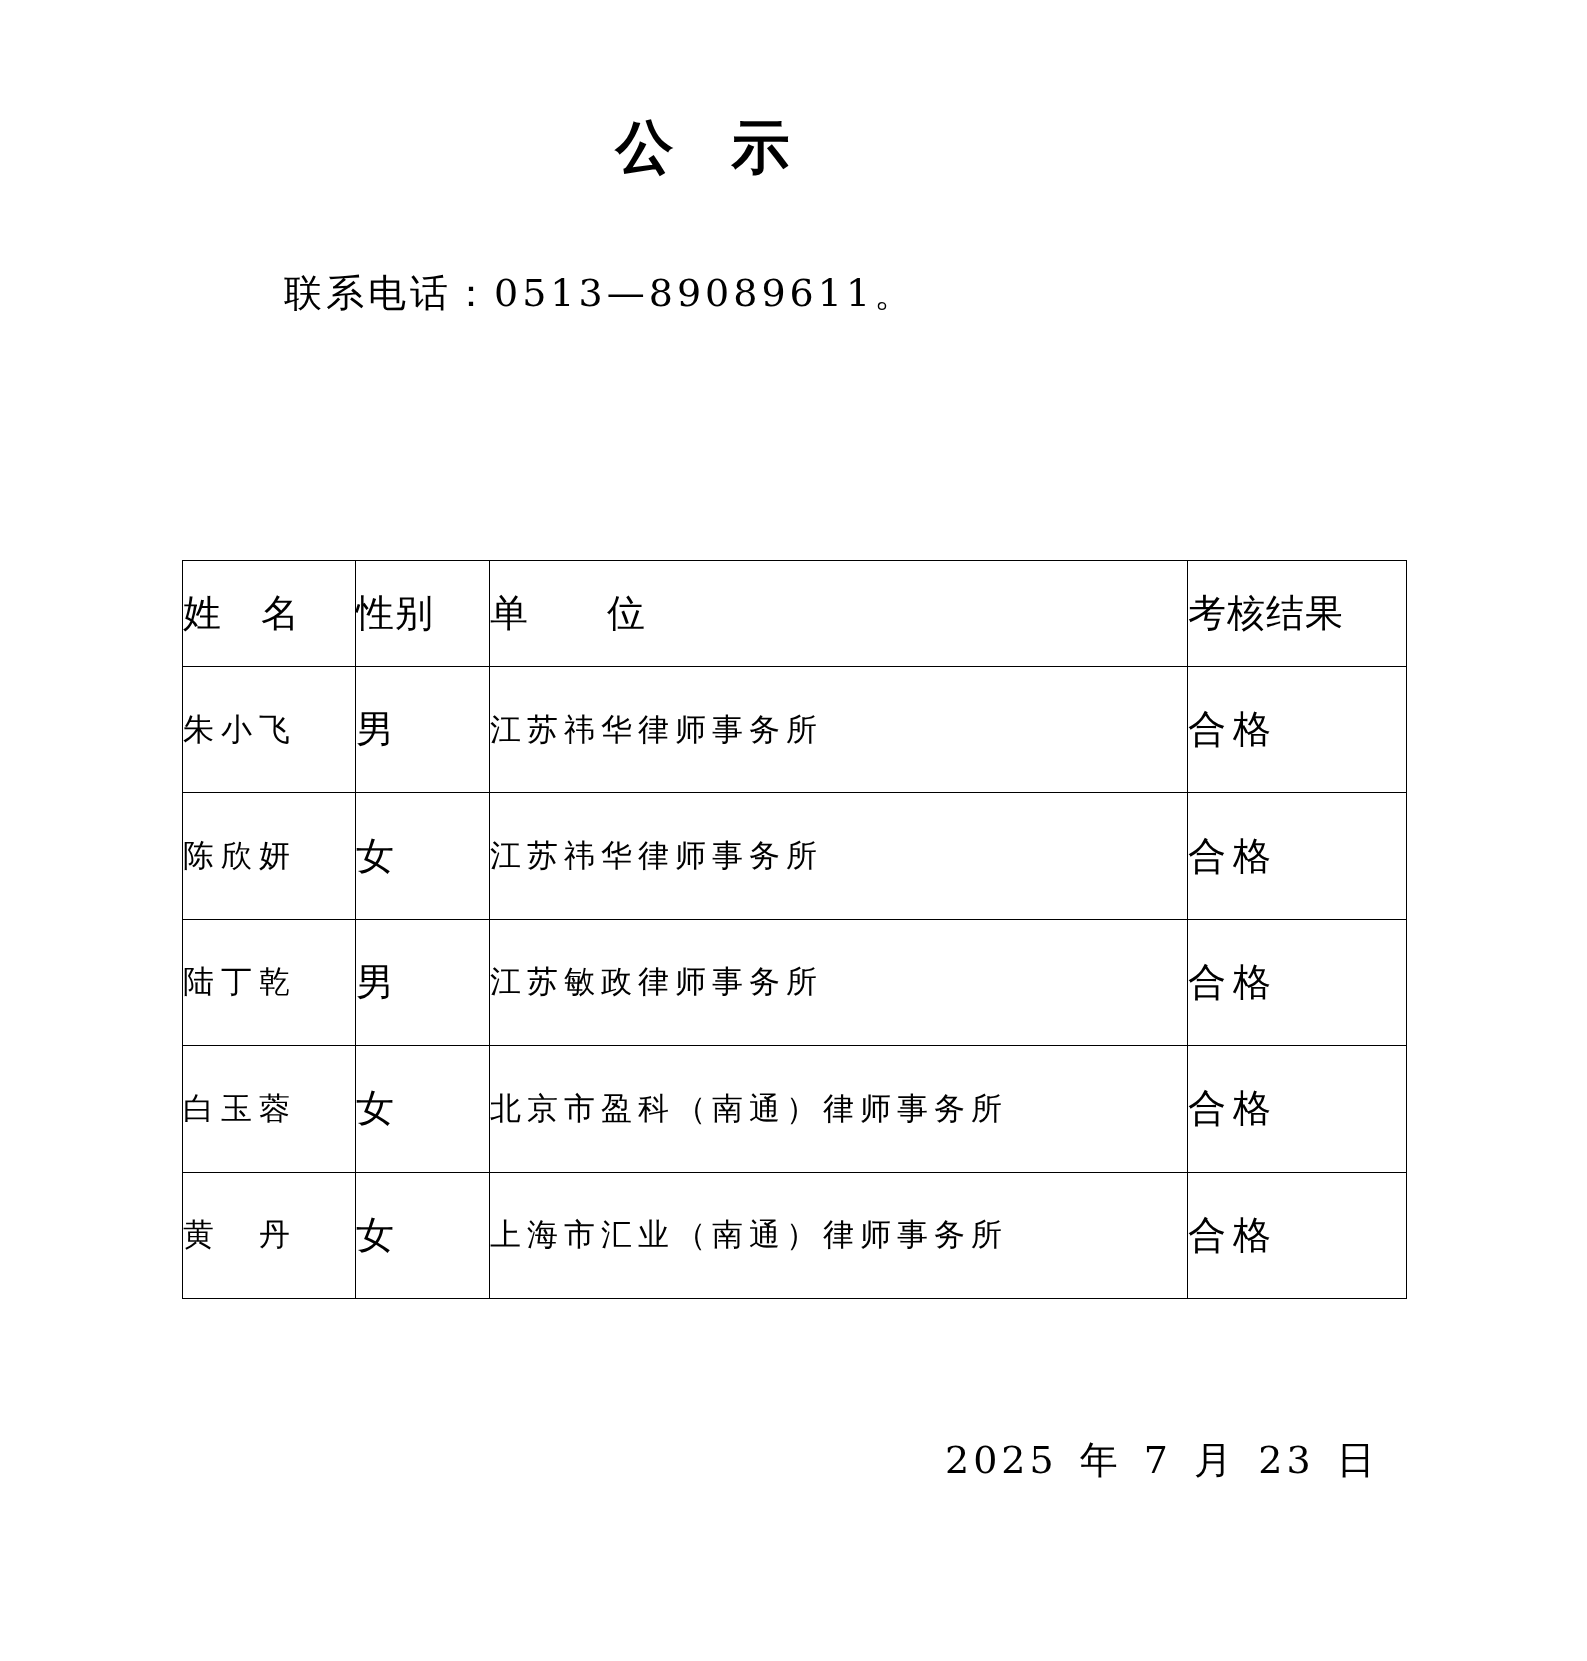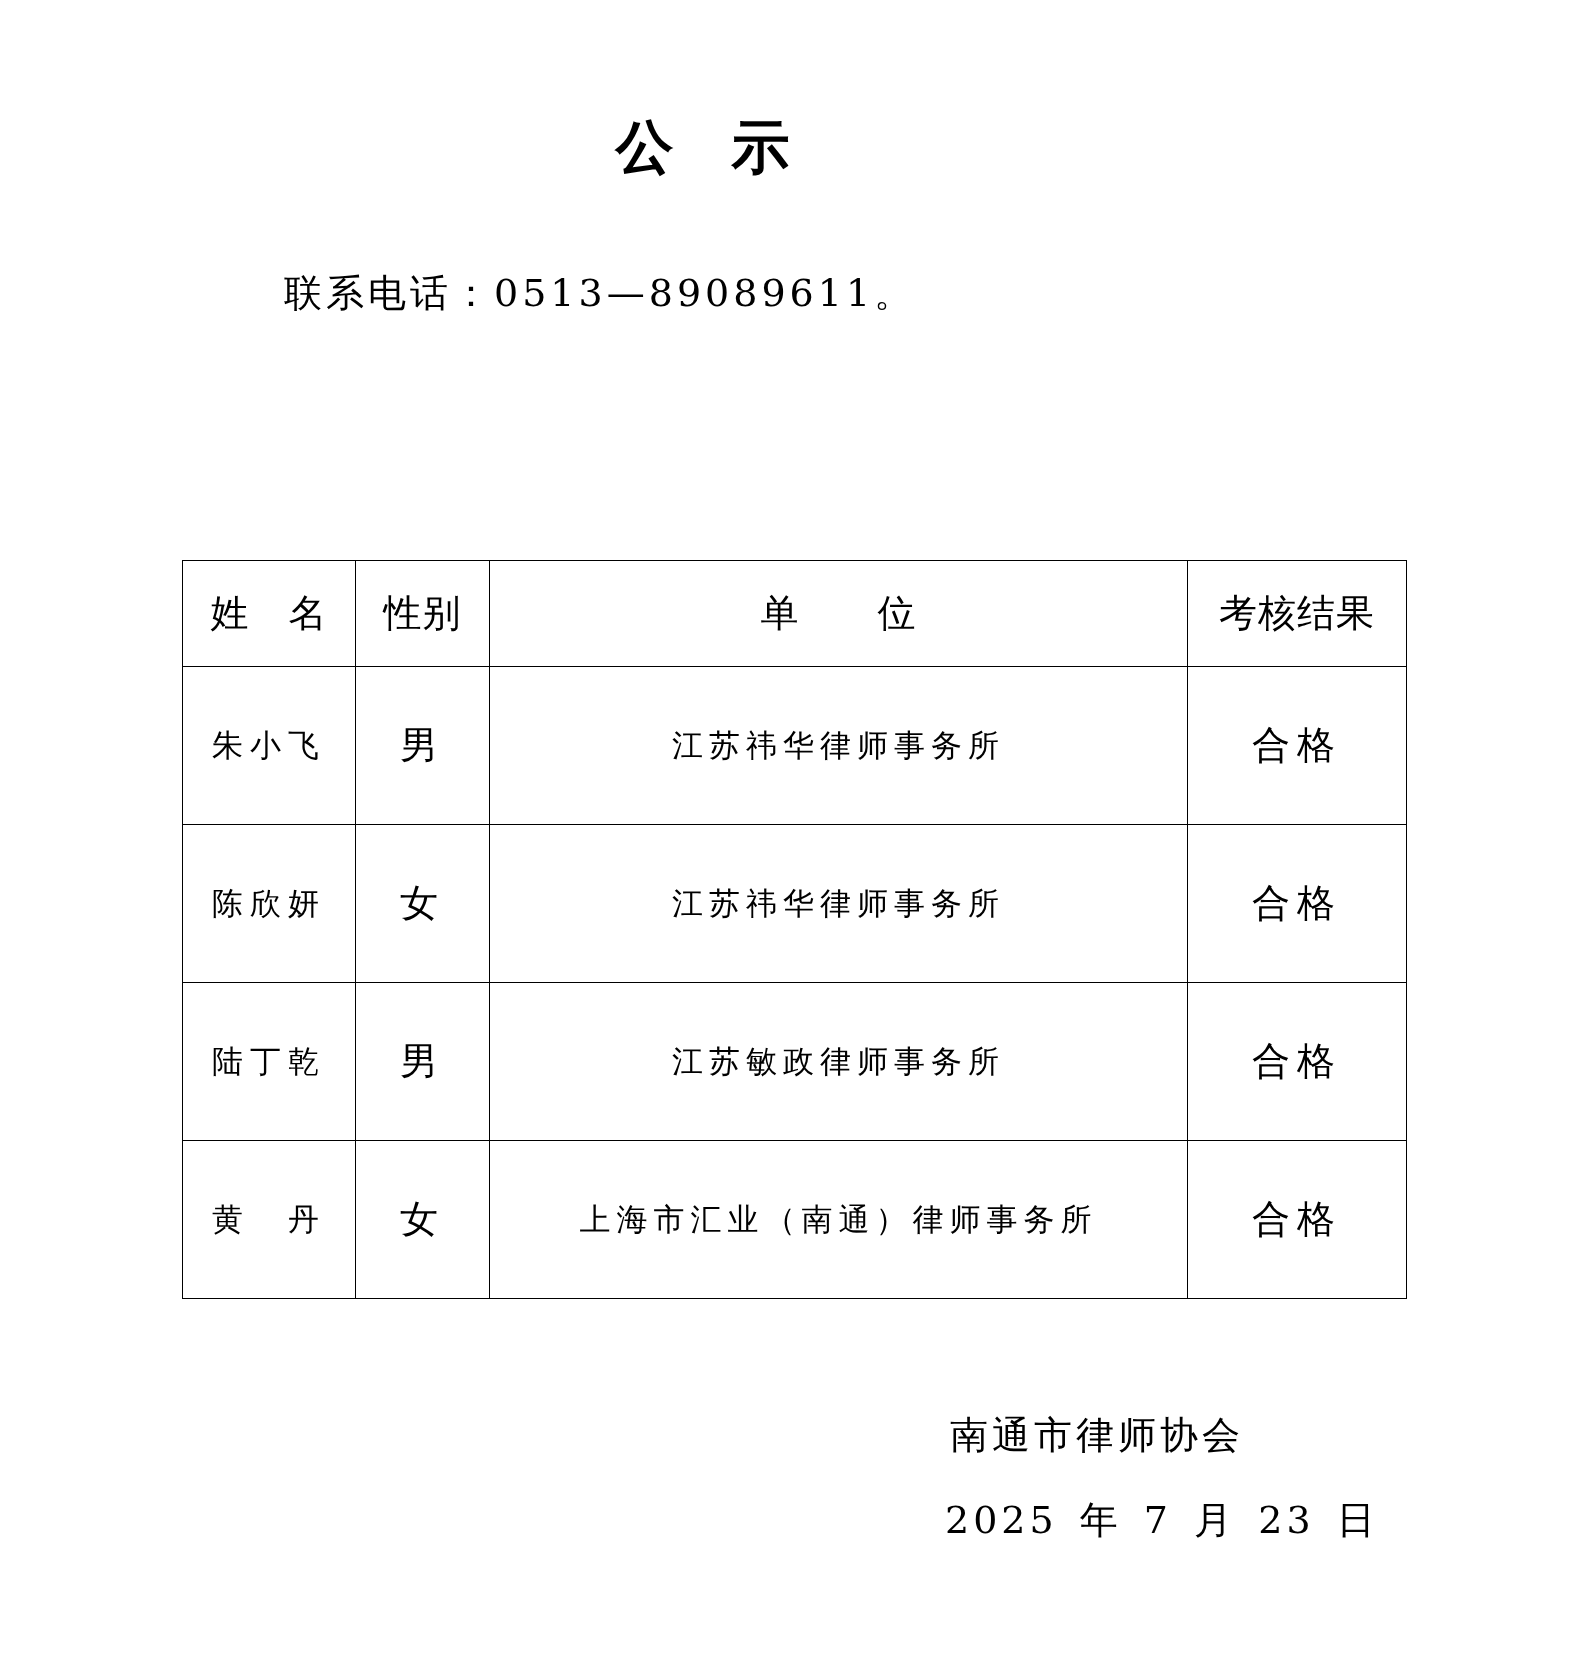--- a/index.html
+++ b/index.html
@@ -48,21 +48,21 @@
       position: absolute;
       left: 182px;
       top: 560px;
       width: 1224px;
       height: 739px;
       border-collapse: collapse;
       table-layout: fixed;
     }
     table.roster th, table.roster td {
       border: 1.6px solid #000000;
-      text-align: center;
+      text-align: left;
       vertical-align: middle;
       padding: 0;
     }
     table.roster th {
       height: 105px;
       font-family: "DejaVu Sans", "Liberation Sans", sans-serif;
       font-weight: normal;
       font-size: 38px;
       letter-spacing: 1px;
     }
@@ -134,24 +134,29 @@
       <td class="col-unit">江苏祎华律师事务所</td>
       <td class="col-result">合格</td>
     </tr>
     <tr>
       <td class="col-name">陆丁乾</td>
       <td class="col-gender">男</td>
       <td class="col-unit">江苏敏政律师事务所</td>
       <td class="col-result">合格</td>
     </tr>
     <tr>
+      <td class="col-name">白玉蓉</td>
+      <td class="col-gender">女</td>
+      <td class="col-unit">北京市盈科（南通）律师事务所</td>
+      <td class="col-result">合格</td>
+    </tr>
+    <tr>
       <td class="col-name">黄　丹</td>
       <td class="col-gender">女</td>
       <td class="col-unit">上海市汇业（南通）律师事务所</td>
       <td class="col-result">合格</td>
     </tr>
   </tbody>
 </table>
 
 <div class="signature">
-  <span class="org">南通市律师协会</span>
   <span class="date">2025 年 7 月 23 日</span>
 </div>
 
 </body></html>

